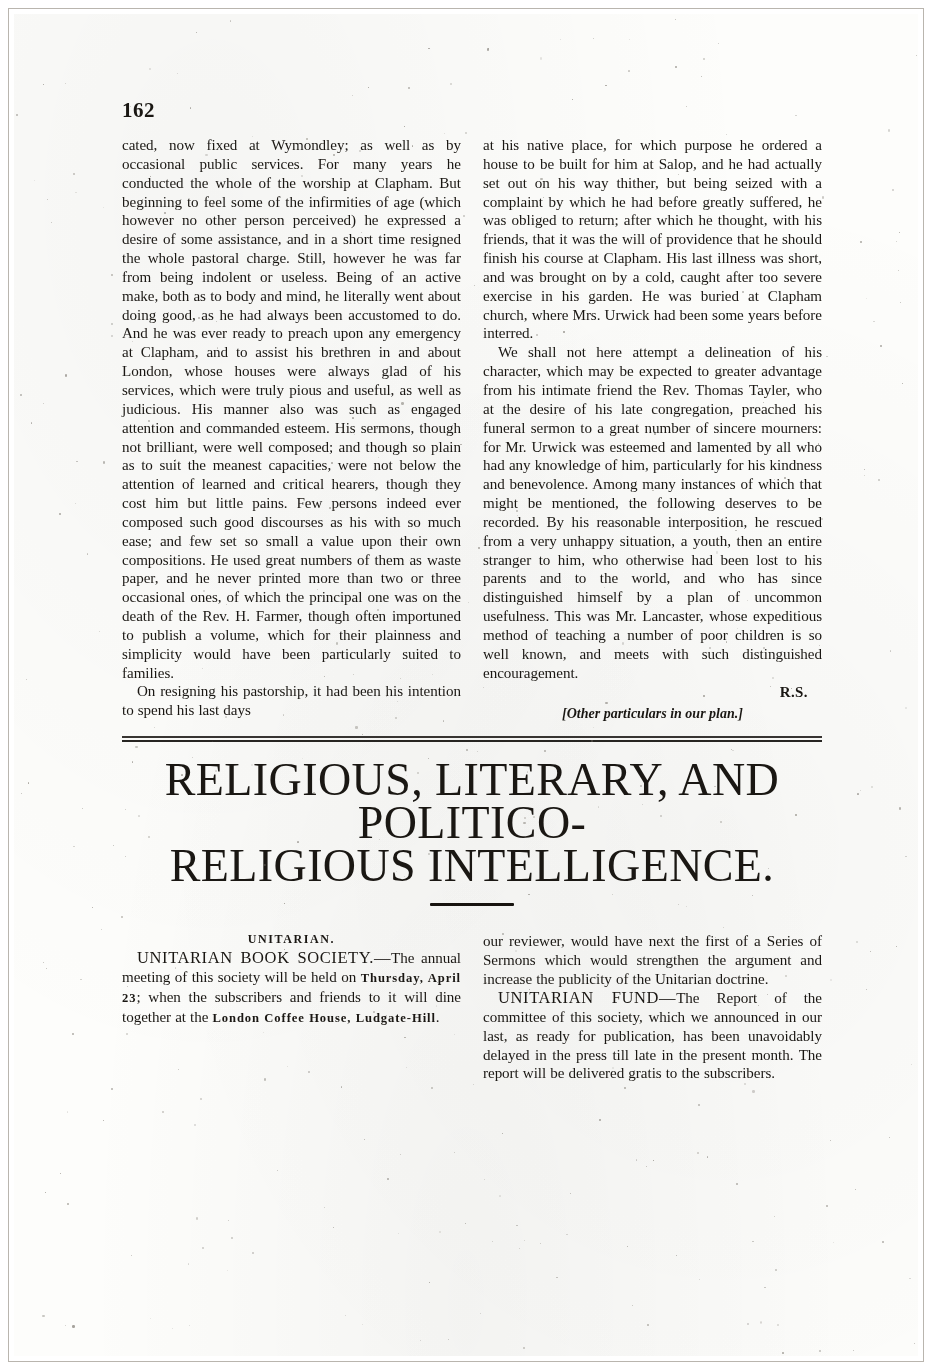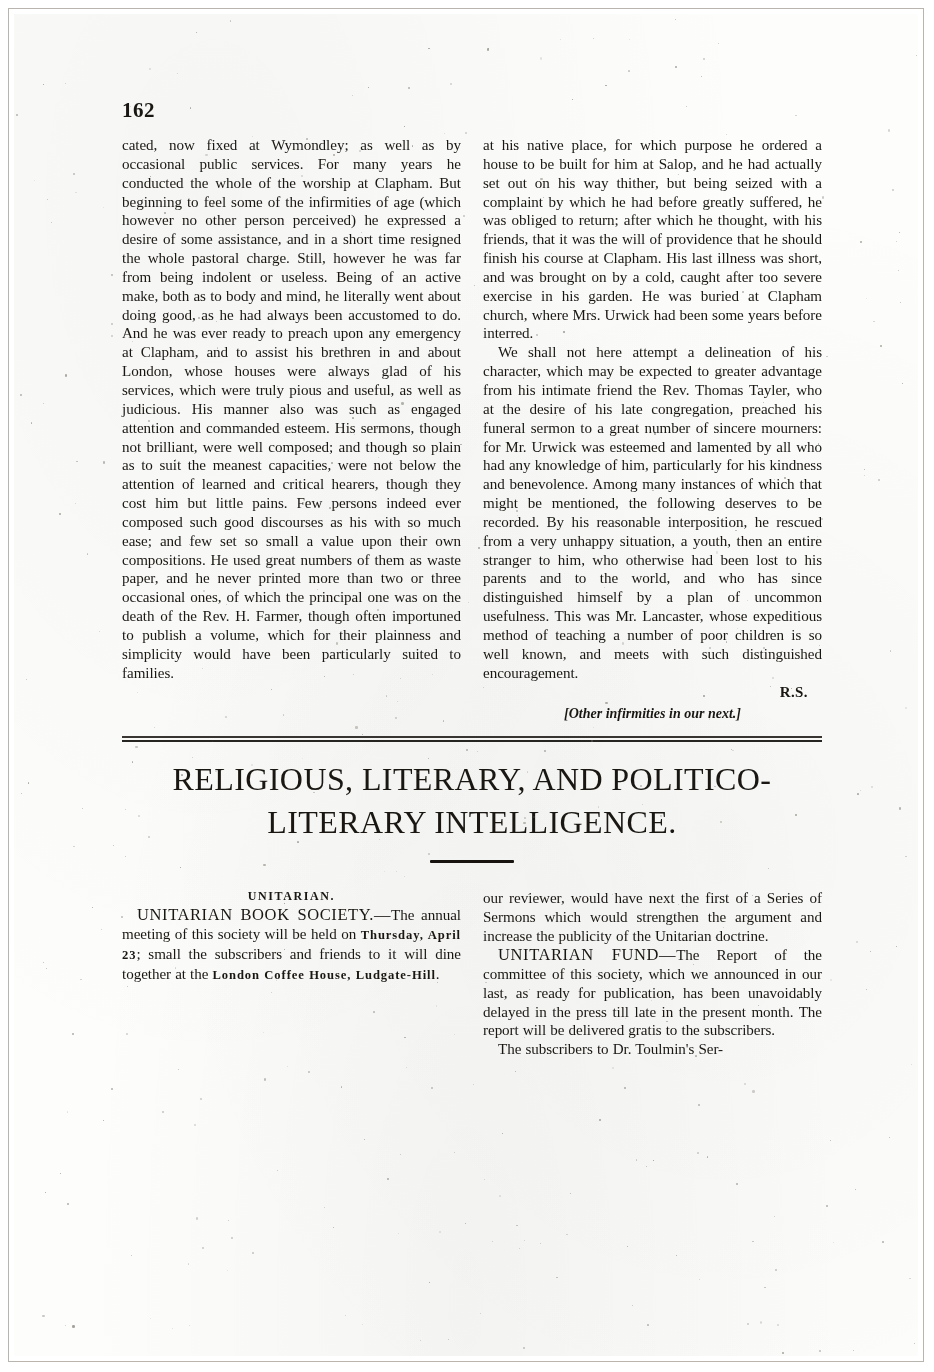--- a/index.html
+++ b/index.html
@@ -118,21 +118,21 @@
     height: 3px;
     background: #17130f;
     margin: 16px auto 0 auto;
     border-radius: 1px;
   }
 
   
   .bighead {
     margin-top: 16px;
     text-align: center;
-    font-size: 32px;
+    font-size: 46px;
     line-height: 43px;
     letter-spacing: 0.4px;
     font-weight: normal;
     font-family: "Liberation Serif", serif;
   }
 
   
   .lower { margin-top: 26px; }
   .secthead {
     text-align: center;
@@ -170,59 +170,59 @@
   <div class="content">
 
     <div class="runhead">
       <div class="folio">162</div>
     </div>
 
     <div class="cols">
 
       <div class="col">
         <p class="bt">cated, now fixed at Wymondley; as well as by occasional public services. For many years he conducted the whole of the worship at Clapham. But beginning to feel some of the infirmities of age (which however no other person perceived) he expressed a desire of some assistance, and in a short time resigned the whole pastoral charge. Still, however he was far from being indolent or useless. Being of an active make, both as to body and mind, he literally went about doing good, as he had always been accustomed to do. And he was ever ready to preach upon any emergency at Clapham, and to assist his brethren in and about London, whose houses were always glad of his services, which were truly pious and useful, as well as judicious. His manner also was such as engaged attention and commanded esteem. His sermons, though not brilliant, were well composed; and though so plain as to suit the meanest capacities, were not below the attention of learned and critical hearers, though they cost him but little pains. Few persons indeed ever composed such good discourses as his with so much ease; and few set so small a value upon their own compositions. He used great numbers of them as waste paper, and he never printed more than two or three occasional ones, of which the principal one was on the death of the Rev. H. Farmer, though often importuned to publish a volume, which for their plainness and simplicity would have been particularly suited to families.</p>
+        <p class="bt ind">On resigning his pastorship, it had been his intention to spend his last days</p>
       </div>
 
       <div class="col">
         <p class="bt">at his native place, for which purpose he ordered a house to be built for him at Salop, and he had actually set out on his way thither, but being seized with a complaint by which he had before greatly suffered, he was obliged to return; after which he thought, with his friends, that it was the will of providence that he should finish his course at Clapham. His last illness was short, and was brought on by a cold, caught after too severe exercise in his garden. He was buried at Clapham church, where Mrs. Urwick had been some years before interred.</p>
         <p class="bt ind">We shall not here attempt a delineation of his character, which may be expected to greater advantage from his intimate friend the Rev. Thomas Tayler, who at the desire of his late congregation, preached his funeral sermon to a great number of sincere mourners: for Mr. Urwick was esteemed and lamented by all who had any knowledge of him, particularly for his kindness and benevolence. Among many instances of which that might be mentioned, the following deserves to be recorded. By his reasonable interposition, he rescued from a very unhappy situation, a youth, then an entire stranger to him, who otherwise had been lost to his parents and to the world, and who has since distinguished himself by a plan of uncommon usefulness. This was Mr. Lancaster, whose expeditious method of teaching a number of poor children is so well known, and meets with such distinguished encouragement.</p>
         <div class="sig">R.S.</div>
-        <div class="bracketnote">[Other infirmities in our next.]</div>
+        <div class="bracketnote">[Other particulars in our plan.]</div>
       </div>
 
     </div>
 
     <div class="dblrule">
       <i class="r1"></i>
         <i class="r2"></i>
     </div>
 
     <div class="bighead">
       <div>RELIGIOUS, LITERARY, AND POLITICO-</div>
-      <div>LITERARY INTELLIGENCE.</div>
+      <div>RELIGIOUS INTELLIGENCE.</div>
     </div>
 
     <div class="shortrule"></div>
 
     <div class="lower">
       <div class="cols">
 
         <div class="col">
           <div class="secthead">UNITARIAN.</div>
           <p class="bt ind">
-            <span class="itemhead">UNITARIAN BOOK SOCIETY.—</span><span>The annual meeting of this society will be held on </span><span class="sc">Thursday, April 23</span><span>; small the subscribers and friends to it will dine together at the </span><span class="sc">London Coffee House, Ludgate-Hill</span><span>.</span>
+            <span class="itemhead">UNITARIAN BOOK SOCIETY.—</span><span>The annual meeting of this society will be held on </span><span class="sc">Thursday, April 23</span><span>; when the subscribers and friends to it will dine together at the </span><span class="sc">London Coffee House, Ludgate-Hill</span><span>.</span>
           </p>
         </div>
 
         <div class="col">
           <p class="bt">our reviewer, would have next the first of a Series of Sermons which would strengthen the argument and increase the publicity of the Unitarian doctrine.</p>
           <p class="bt ind">
             <span class="itemhead">UNITARIAN FUND—</span><span>The Report of the committee of this society, which we announced in our last, as ready for publication, has been unavoidably delayed in the press till late in the present month. The report will be delivered gratis to the subscribers.</span>
           </p>
-          <p class="bt ind">The subscribers to Dr. Toulmin's Ser-</p>
         </div>
 
       </div>
     </div>
 
   </div>
 <div class="speck" style="width: 1.25px; height: 1.25px; left: 826.3px; top: 355.5px; opacity: 0.34;"></div>
     <div class="speck" style="width: 1.07px; height: 1.07px; left: 454.4px; top: 1152.3px; opacity: 0.36;"></div>
     <div class="speck" style="width: 1.93px; height: 1.93px; left: 515.6px; top: 1224.5px; opacity: 0.39;"></div>
     <div class="speck" style="width: 1.8px; height: 1.8px; left: 162.2px; top: 539.3px; opacity: 0.3;"></div>

